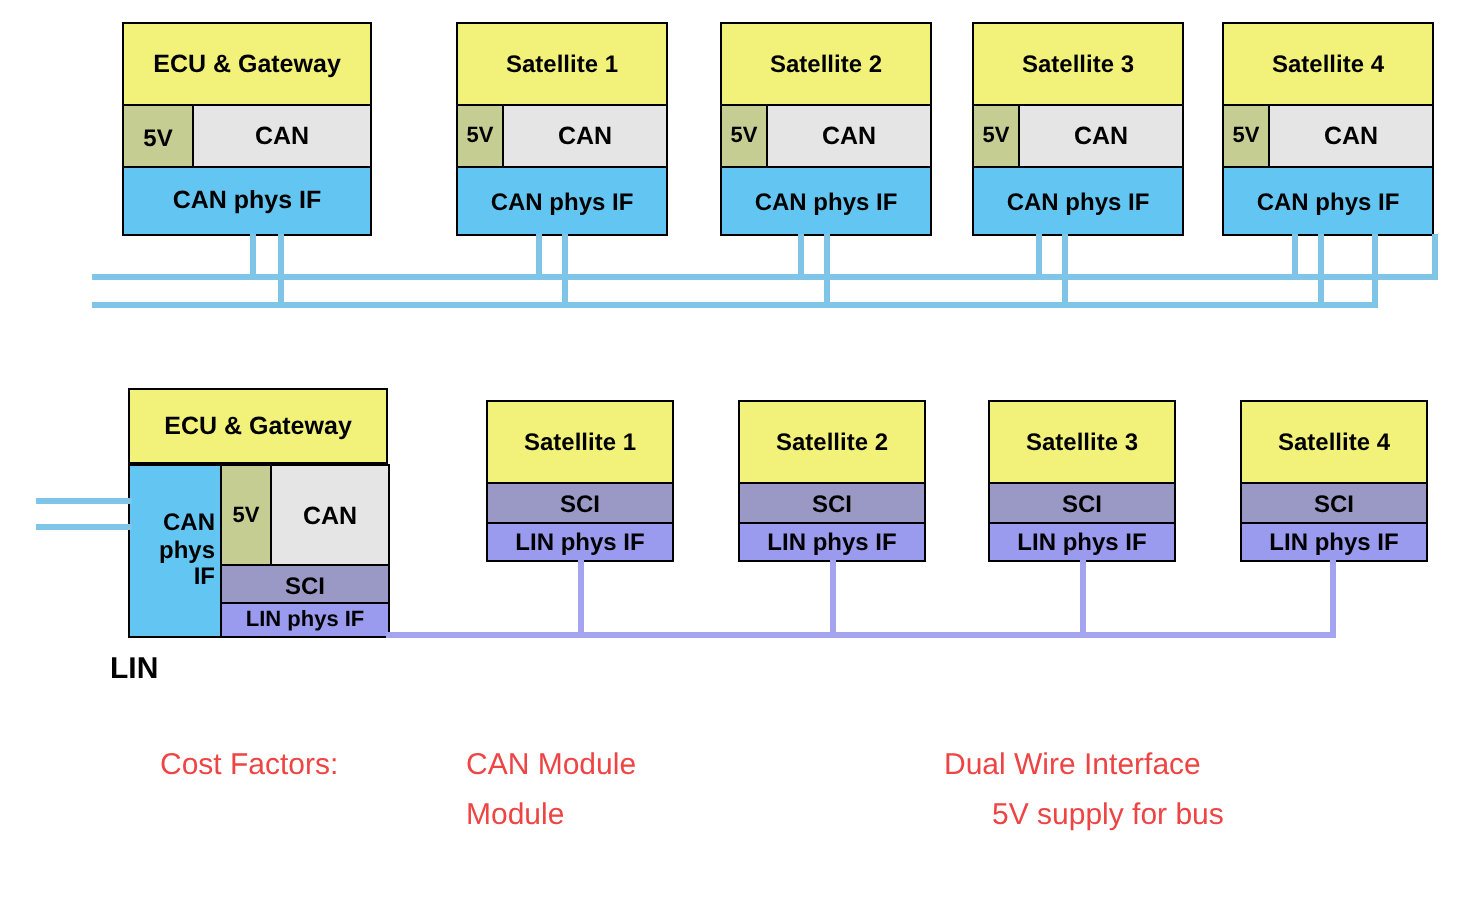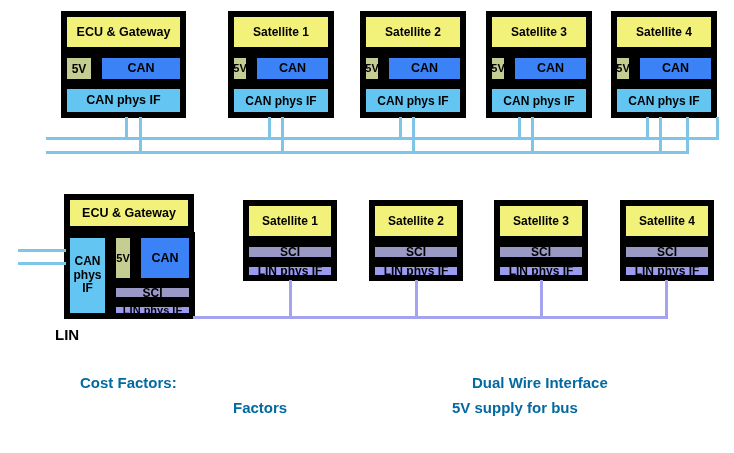--- a/index.html
+++ b/index.html
@@ -4,44 +4,44 @@
 <style>
   html,body{margin:0;padding:0;background:#ffffff;}
   body{
     width:734px;height:453px;position:relative;overflow:hidden;
     font-family:"Liberation Sans", sans-serif;
   }
   .canvas{position:absolute;left:0;top:0;width:734px;height:453px;}
 
   
   .module{position:absolute;border:1px solid #000;box-sizing:border-box;background:#fff;}
-  .cell{position:absolute;border:6px solid #000000;box-sizing:border-box;
+  .cell{position:absolute;border:1px solid #000000;box-sizing:border-box;
         display:flex;align-items:center;justify-content:center;
-        font-weight:bold;color:#000;line-height:1;text-align:center;}
+        font-weight:bold;color:#000;line-height:1;text-align:right;}
 
   .c-title{background:#f2f27a;}
   .c-5v{background:#c5cd93;}
-  .c-can{background:#3b82f6;}
+  .c-can{background:#e5e5e5;}
   .c-phy{background:#63c6f2;}
   .c-sci{background:#9a99c6;}
   .c-lin{background:#9a9aef;}
 
   .t13{font-size:12.5px;}
   .t12{font-size:12px;}
   .t11{font-size:11px;}
 
   
   .wire{position:absolute;background:#7fc5e8;}
   .wire-lin{position:absolute;background:#a3a3f0;}
 
   
   .buslabel{position:absolute;font-weight:bold;color:#000;font-size:15px;white-space:nowrap;}
 
   
-  .foot{position:absolute;color:#0369a1;font-size:15px;white-space:nowrap;font-weight:bold;}
+  .foot{position:absolute;color:#ef4444;font-size:15px;white-space:nowrap;font-weight:normal;}
   .foot sup{font-size:9px;vertical-align:super;}
 </style>
 </head>
 <body>
 
 <div class="canvas">
 
   <div class="module" style="left:61px;top:11px;width:125px;height:106px;">
     <div class="cell c-title t13" style="left:-1px;top:-1px;width:125px;height:42px;">ECU &amp; Gateway</div>
     <div class="cell c-5v t12" style="left:-1px;top:40px;width:36px;height:33px;">5V</div>
@@ -142,18 +142,19 @@
   <div class="wire-lin" style="left:193px;top:316px;width:475px;height:3px;"></div>
   <div class="wire-lin" style="left:289px;top:280px;width:3px;height:38px;"></div>
   <div class="wire-lin" style="left:415px;top:280px;width:3px;height:38px;"></div>
   <div class="wire-lin" style="left:540px;top:280px;width:3px;height:38px;"></div>
   <div class="wire-lin" style="left:665px;top:280px;width:3px;height:38px;"></div>
 
   <div class="buslabel" style="left:55px;top:326px;">LIN</div>
 
   <div class="foot" style="left:80px;top:374px;">Cost Factors:</div>
 
-  <div class="foot" style="left:233px;top:399px;">Factors</div>
+  <div class="foot" style="left:233px;top:374px;">CAN Module</div>
+  <div class="foot" style="left:233px;top:399px;">Module</div>
 
   <div class="foot" style="left:472px;top:374px;">Dual Wire Interface</div>
-  <div class="foot" style="left:452px;top:399px;">5V supply for bus</div>
+  <div class="foot" style="left:496px;top:399px;">5V supply for bus</div>
 
 </div>
 
 </body></html>

